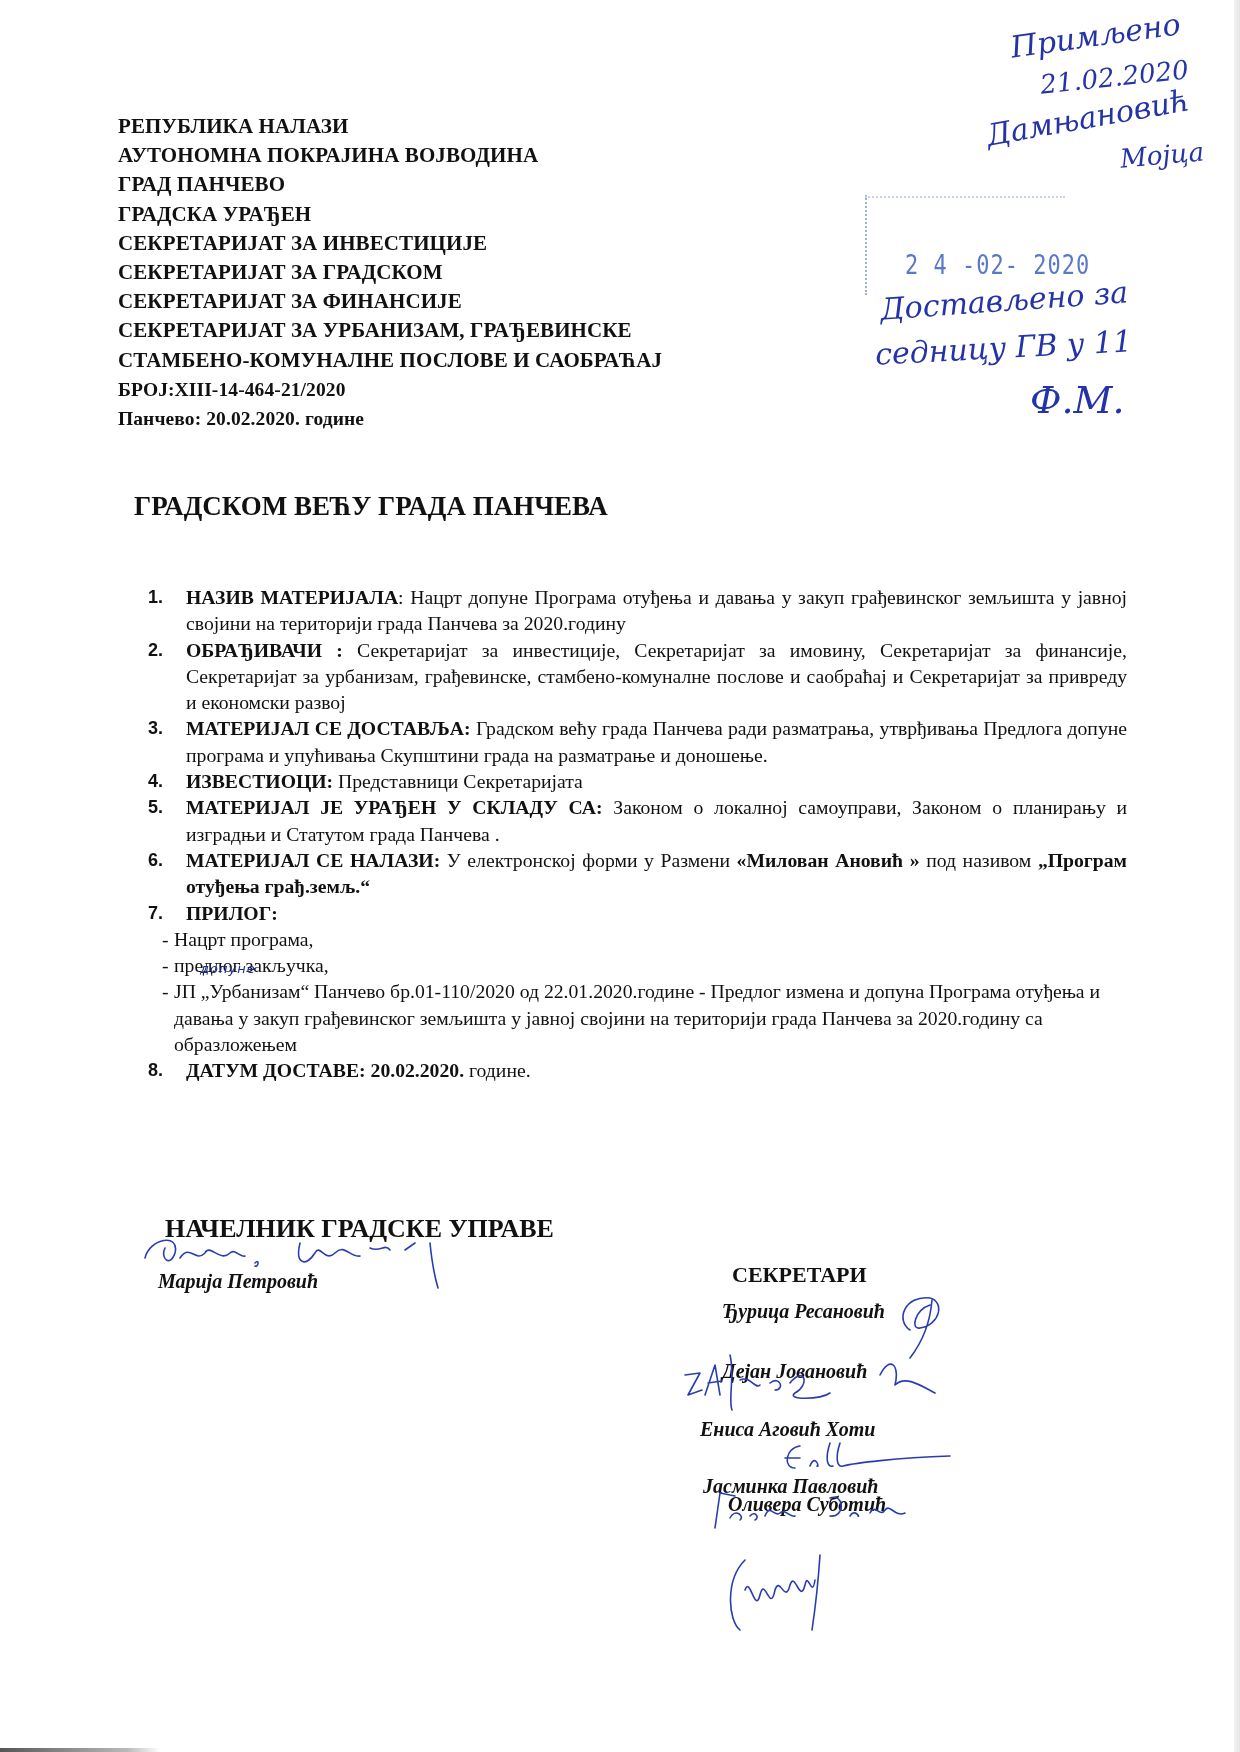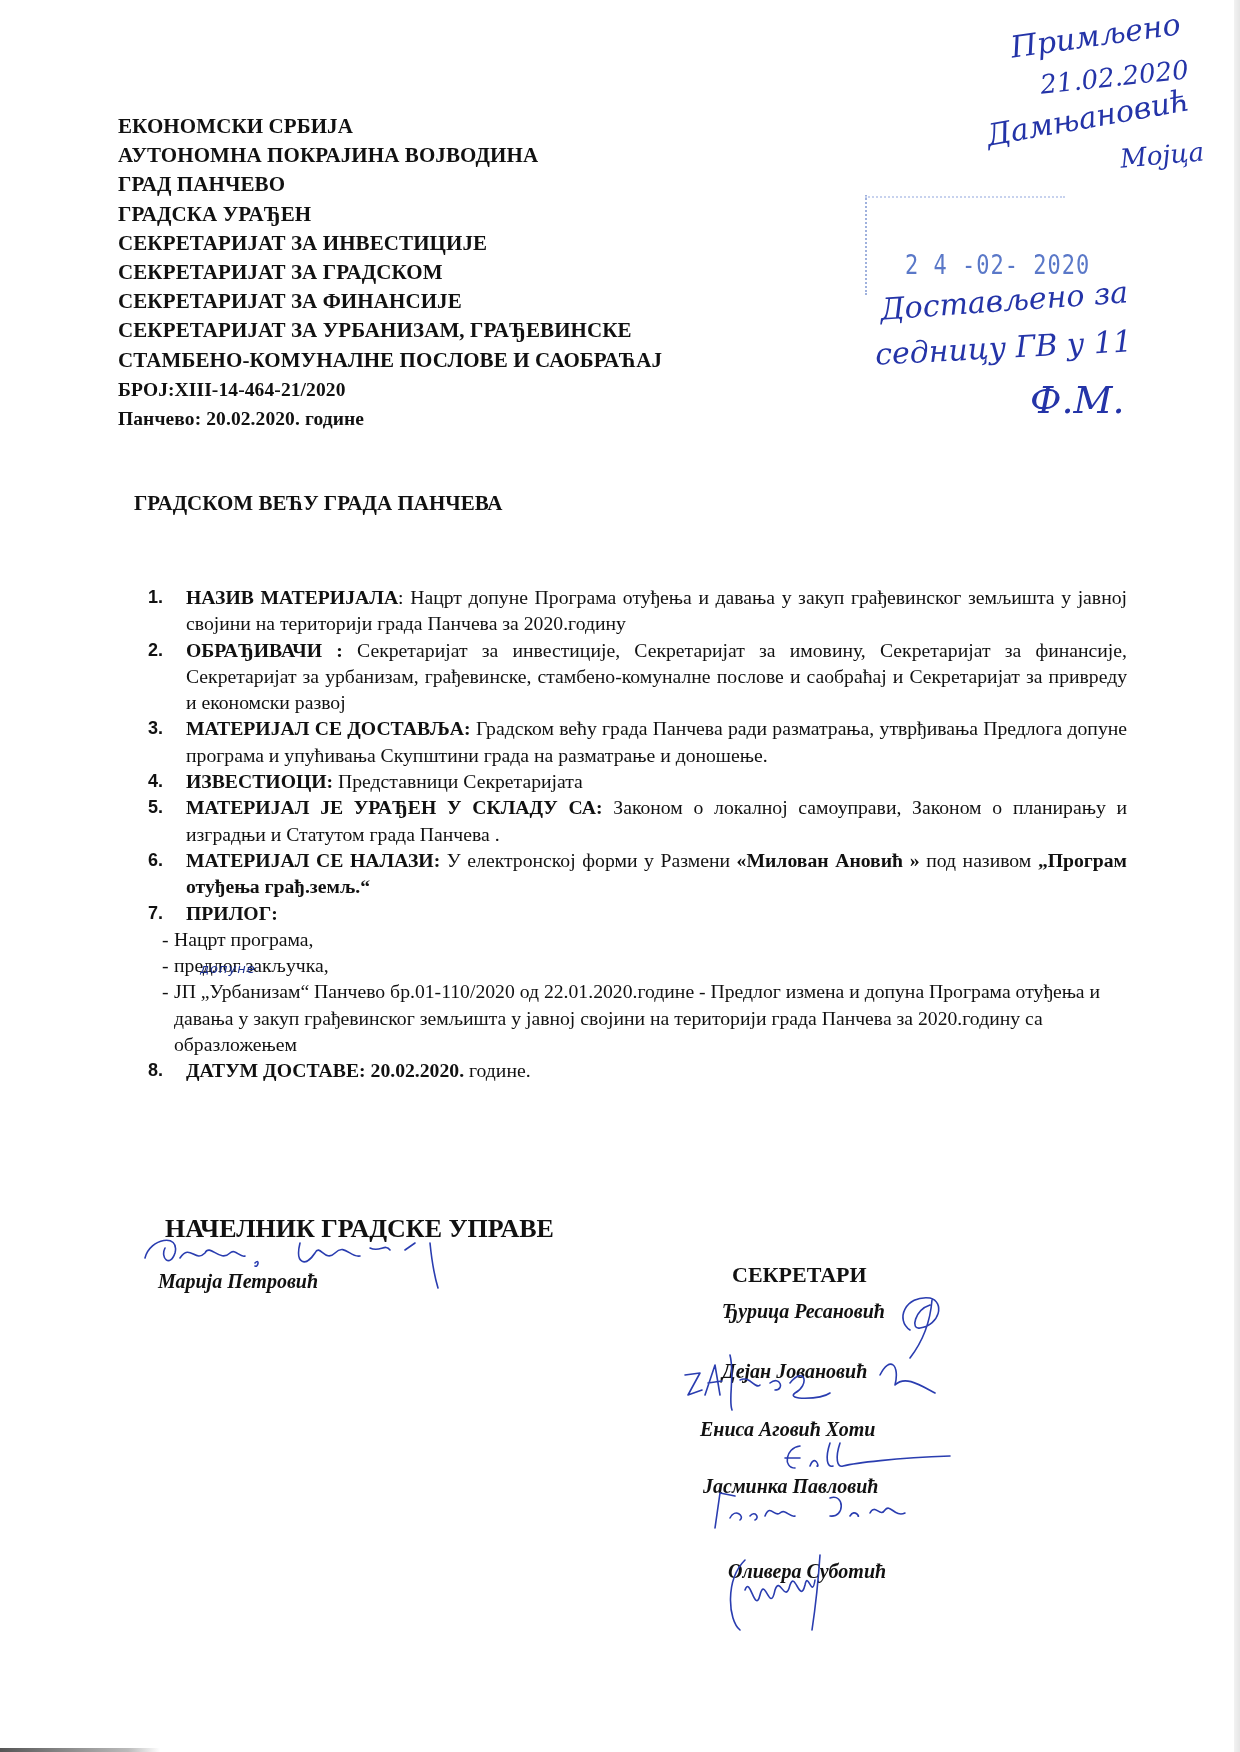--- a/index.html
+++ b/index.html
@@ -10,21 +10,21 @@
          background: linear-gradient(to right, #f2f2f2, #e6e6e6); }
   .bottom-shadow { position: absolute; left: 0; bottom: 0; width: 160px; height: 4px;
          background: linear-gradient(to right, #555, #bbb 80%, transparent); }
 
   .header { position: absolute; left: 118px; top: 112px; font-weight: bold;
             font-size: 21px; line-height: 29.2px; letter-spacing: 0.1px; }
   .header div { white-space: nowrap; }
   .header .sub { font-size: 19.5px; }
 
   .addressee { position: absolute; left: 134px; top: 491px; font-weight: bold;
-               font-size: 21px; white-space: nowrap; }
+               font-size: 27px; white-space: nowrap; }
 
   .items { position: absolute; left: 134px; top: 584px; width: 993px;
            font-size: 19.7px; line-height: 26.3px; }
   .item { position: relative; padding-left: 52px; text-align: justify; }
   .item .num { position: absolute; left: 14px; top: 0; font-family: "Liberation Sans", "DejaVu Sans", sans-serif;
                font-weight: bold; font-size: 18px; }
   .item b { font-weight: bold; }
   .attachments { padding-left: 28px; }
   .attachments .att { position: relative; padding-left: 12px; text-align: left; }
   .attachments .att .dash { position: absolute; left: 0; }
@@ -48,21 +48,21 @@
   svg.sig path { fill: none; stroke: #2a3db0; stroke-width: 1.6; stroke-linecap: round; stroke-linejoin: round; }
 </style>
 </head>
 <body>
 
 <div class="page">
   <div class="right-edge"></div>
   <div class="bottom-shadow"></div>
 
   <div class="header">
-    <div>ЕКОНОМСКИ СРБИЈА</div>
+    <div>РЕПУБЛИКА НАЛАЗИ</div>
     <div>АУТОНОМНА ПОКРАЈИНА ВОЈВОДИНА</div>
     <div>ГРАД ПАНЧЕВО</div>
     <div>ГРАДСКА УРАЂЕН</div>
     <div>СЕКРЕТАРИЈАТ ЗА ИНВЕСТИЦИЈЕ</div>
     <div>СЕКРЕТАРИЈАТ ЗА ГРАДСКОМ</div>
     <div>СЕКРЕТАРИЈАТ ЗА ФИНАНСИЈЕ</div>
     <div>СЕКРЕТАРИЈАТ ЗА УРБАНИЗАМ, ГРАЂЕВИНСКЕ</div>
     <div>СТАМБЕНО-КОМУНАЛНЕ ПОСЛОВЕ И САОБРАЋАЈ</div>
     <div class="sub">БРОЈ:XIII-14-464-21/2020</div>
     <div class="sub">Панчево: 20.02.2020. године</div>
@@ -116,21 +116,21 @@
   <div class="chief-name">Марија Петровић</div>
   <svg class="sig" style="left:140px;top:1228px;" width="340" height="70" viewBox="0 0 340 70">
     <path d="M5,30 C10,10 40,5 35,25 C30,40 20,30 25,20 M40,30 C50,15 55,35 65,25 C70,15 80,35 90,25 C95,20 100,30 105,28 M115,35 C120,30 118,40 115,38 M160,15 C155,35 165,40 175,25 C180,15 185,35 195,25 C205,15 210,30 220,28 M230,20 C240,25 245,15 250,22 M265,22 L275,15 M290,15 C292,35 295,50 298,60"></path>
   </svg>
 
   <div class="secretaries-title">СЕКРЕТАРИ</div>
   <div class="sec-name" style="left:713px;top:1300px;margin-left:9px;">Ђурица Ресановић</div>
   <div class="sec-name" style="left:722px;top:1360px;">Дејан Јовановић</div>
   <div class="sec-name" style="left:700px;top:1418px;">Ениса Аговић Хоти</div>
   <div class="sec-name" style="left:703px;top:1475px;">Јасминка Павловић</div>
-  <div class="sec-name" style="left:712px;top:1560px;margin-left:16px;">Оливера Суботић</div>
+  <div class="sec-name" style="left:712px;top:1493px;margin-left:16px;">Оливера Суботић</div>
 
   <svg class="sig" style="left:890px;top:1290px;" width="60" height="70" viewBox="0 0 60 70">
     <path d="M20,40 C5,30 15,5 40,8 C55,12 50,35 30,38 C20,40 25,20 40,15 M42,10 C40,35 30,55 20,68"></path>
   </svg>
   <svg class="sig" style="left:680px;top:1345px;" width="280" height="70" viewBox="0 0 280 70">
     <path d="M5,30 L20,28 L8,50 L22,45 M25,50 L35,20 L40,50 M28,38 L42,36 M50,10 C55,30 48,55 52,65 M60,35 C70,30 75,45 80,40 M90,38 C100,30 105,45 95,45 M110,38 C125,20 130,40 115,48 C105,55 140,55 150,48 M200,30 C210,10 220,20 215,40 C225,30 240,40 255,48"></path>
   </svg>
   <svg class="sig" style="left:775px;top:1438px;" width="180" height="40" viewBox="0 0 180 40">
     <path d="M25,8 C10,10 8,30 20,30 M10,20 L25,20 M35,28 C40,15 45,30 42,28 M55,5 C50,20 52,30 58,28 M65,5 C60,20 62,30 68,28 C80,25 120,20 175,18"></path>
   </svg>

